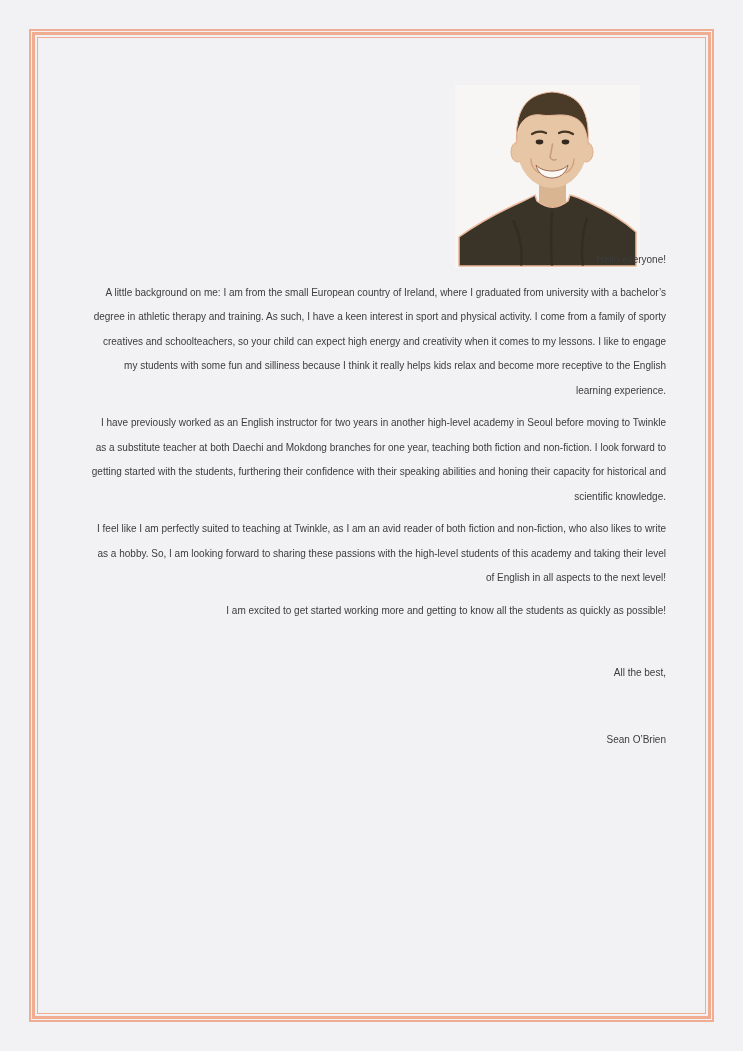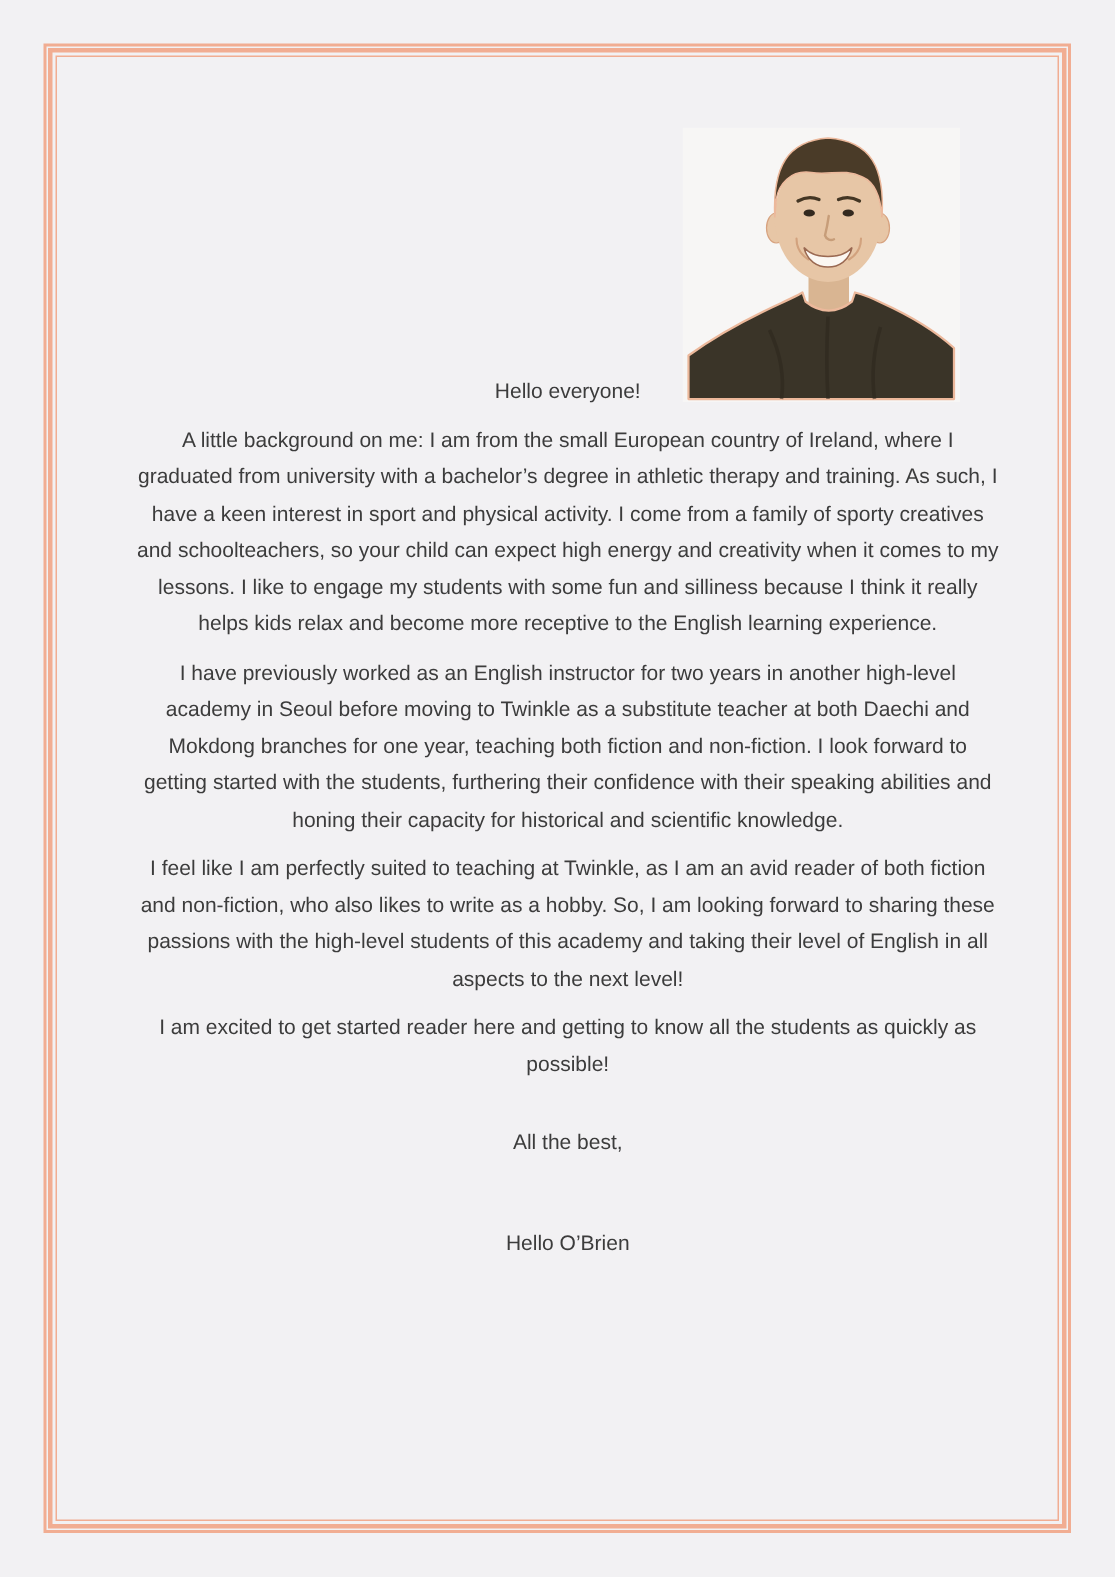--- a/index.html
+++ b/index.html
@@ -36,25 +36,25 @@
     width:100%;height:100%;box-sizing:border-box;
     border:1px solid var(--border-color);
   }
   .photo{
     position:absolute;left:455px;top:85px;width:185px;height:183px;
   }
   .photo svg{display:block;width:100%;height:100%;}
   .letter{
     position:absolute;left:91px;top:248px;width:575px;
     color:var(--text-color);
-    font-size:14px;line-height:24.5px;
-    text-align:center;
+    font-size:10px;line-height:24.5px;
+    text-align:right;
   }
   .letter p{margin:0 0 8px 0;}
-  .letter p.closing{margin-top:28px;}
+  .letter p.closing{margin-top:38px;}
   .letter p.signature{margin-top:42px;}
 </style>
 </head>
 <body>
 
 <div class="page">
 
   <div class="frame">
     <div class="frame-mid">
       <div class="frame-inner"></div>
@@ -105,18 +105,18 @@
 
       <path d="M81,80 C88,88 106,88 113,80 C111,89 104,93 97,93 C90,93 83,89 81,80 Z" fill="#fbf7f2" stroke="#9a6952" stroke-width="1"></path>
     </svg>
   </div>
 
   <div class="letter">
     <p>Hello everyone!</p>
     <p>A little background on me: I am from the small European country of Ireland, where I graduated from university with a bachelor’s degree in athletic therapy and training. As such, I have a keen interest in sport and physical activity. I come from a family of sporty creatives and schoolteachers, so your child can expect high energy and creativity when it comes to my lessons. I like to engage my students with some fun and silliness because I think it really helps kids relax and become more receptive to the English learning experience.</p>
     <p>I have previously worked as an English instructor for two years in another high-level academy in Seoul before moving to Twinkle as a substitute teacher at both Daechi and Mokdong branches for one year, teaching both fiction and non-fiction. I look forward to getting started with the students, furthering their confidence with their speaking abilities and honing their capacity for historical and scientific knowledge.</p>
     <p>I feel like I am perfectly suited to teaching at Twinkle, as I am an avid reader of both fiction and non-fiction, who also likes to write as a hobby. So, I am looking forward to sharing these passions with the high-level students of this academy and taking their level of English in all aspects to the next level!</p>
-    <p>I am excited to get started reader here and getting to know all the students as quickly as possible!</p>
+    <p>I am excited to get started working more and getting to know all the students as quickly as possible!</p>
     <p class="closing">All the best,</p>
-    <p class="signature">Hello O’Brien</p>
+    <p class="signature">Sean O’Brien</p>
   </div>
 
 </div>
 
 </body></html>

